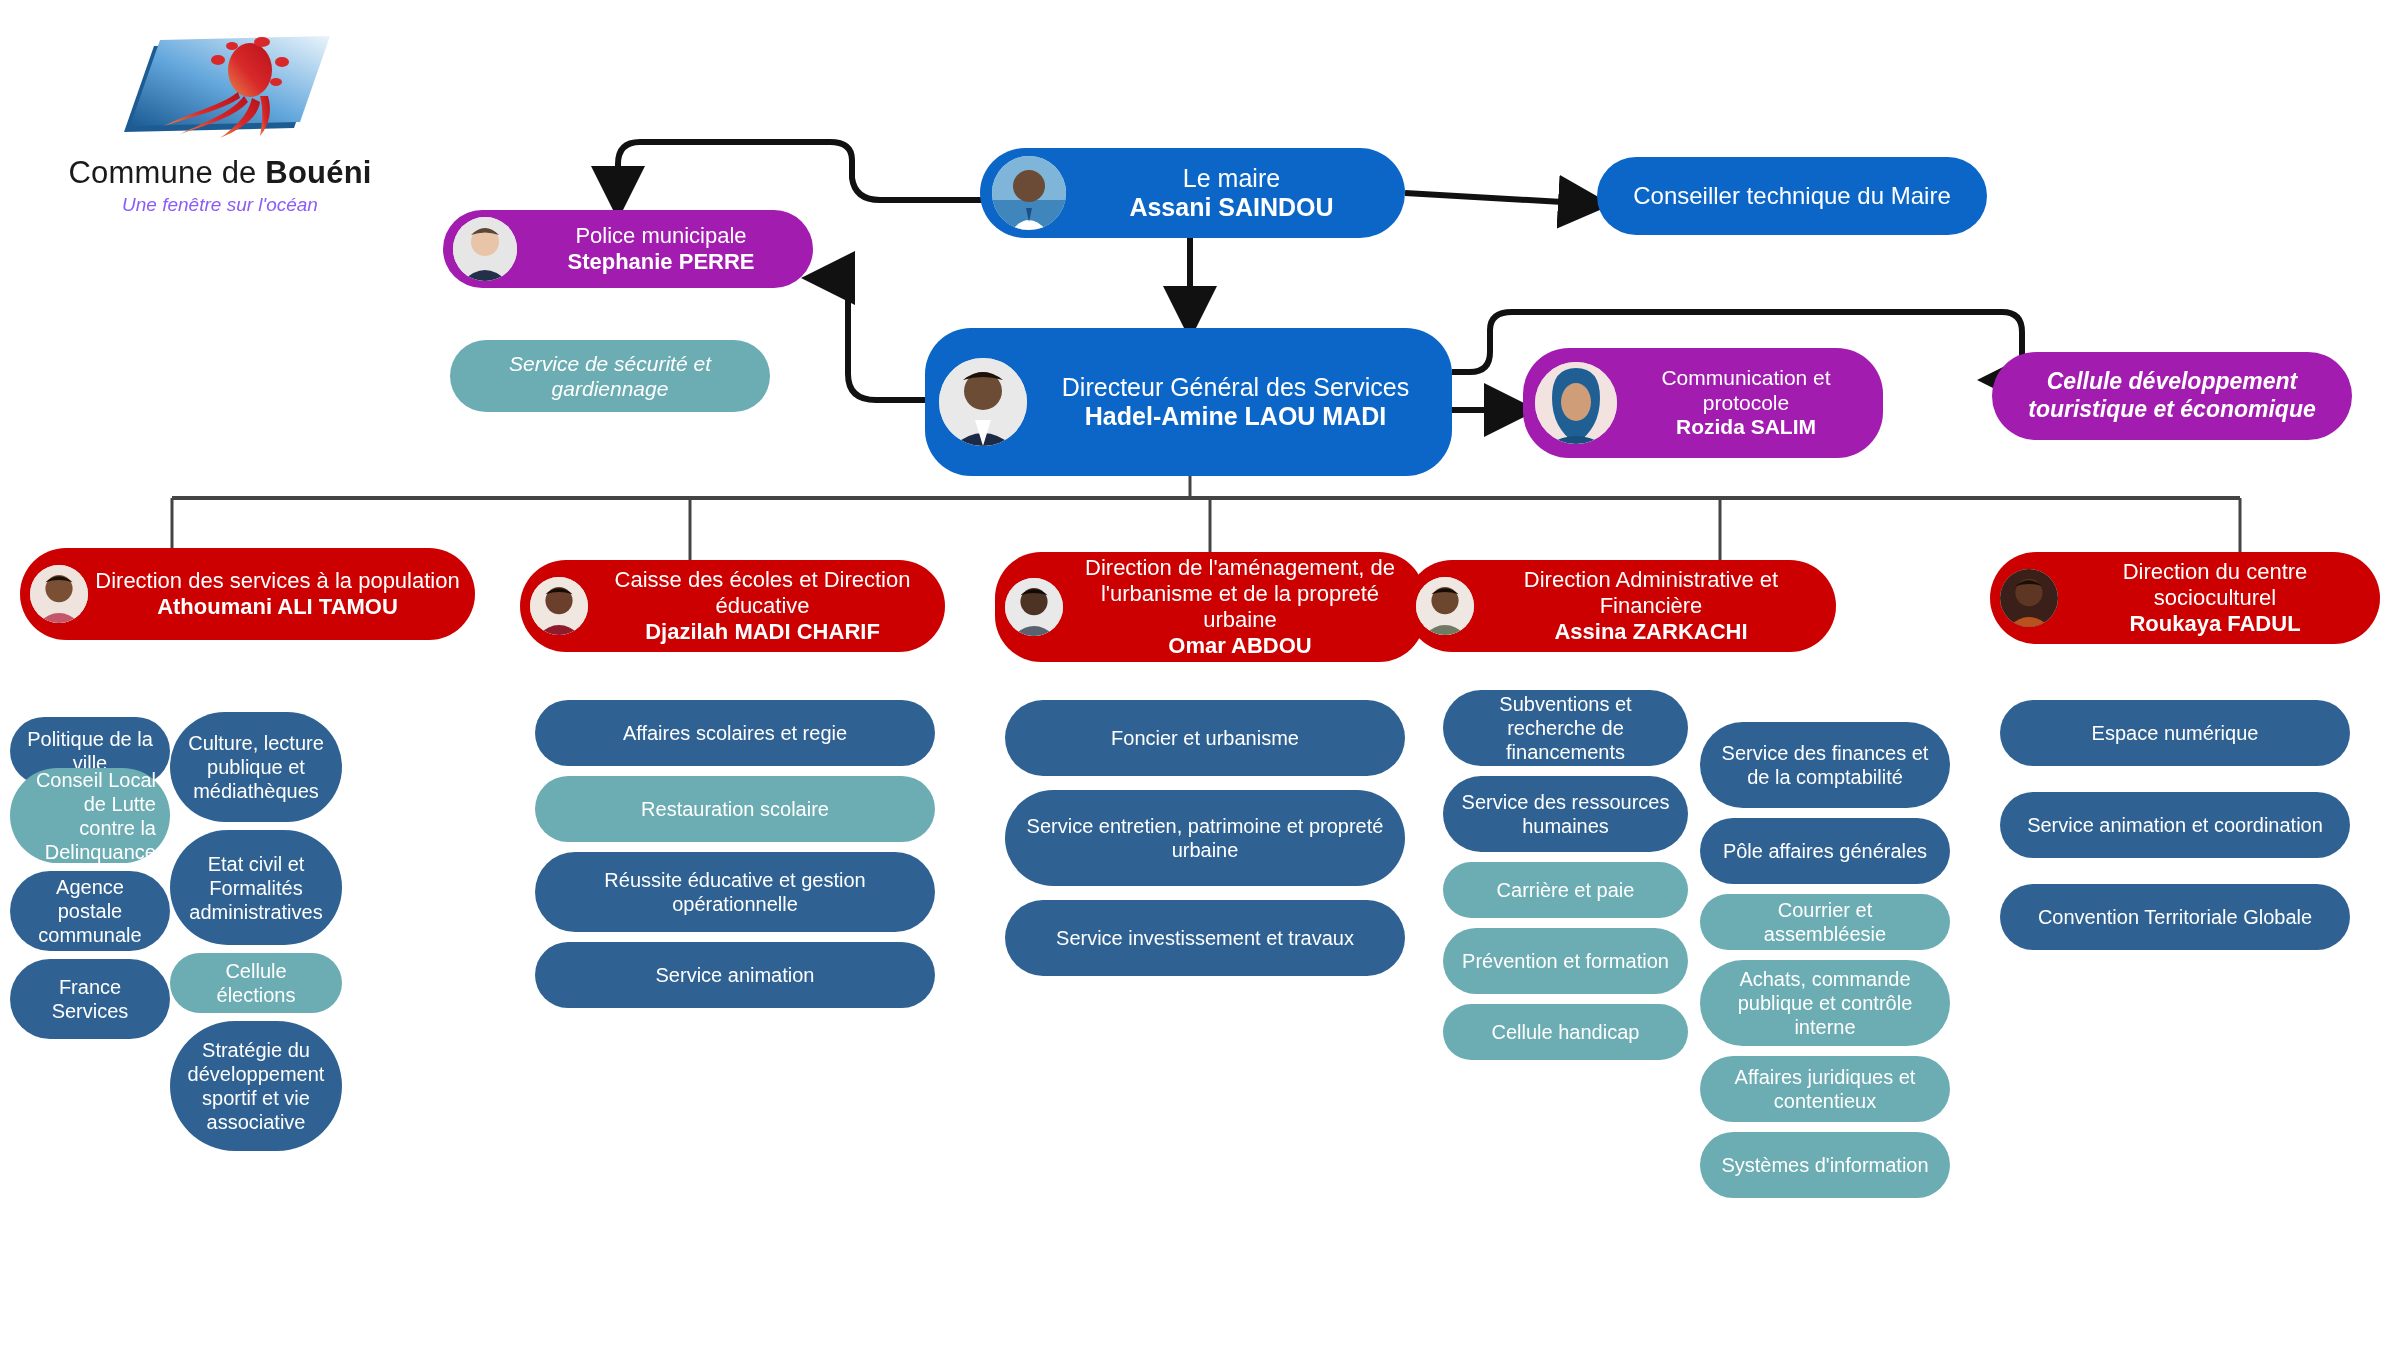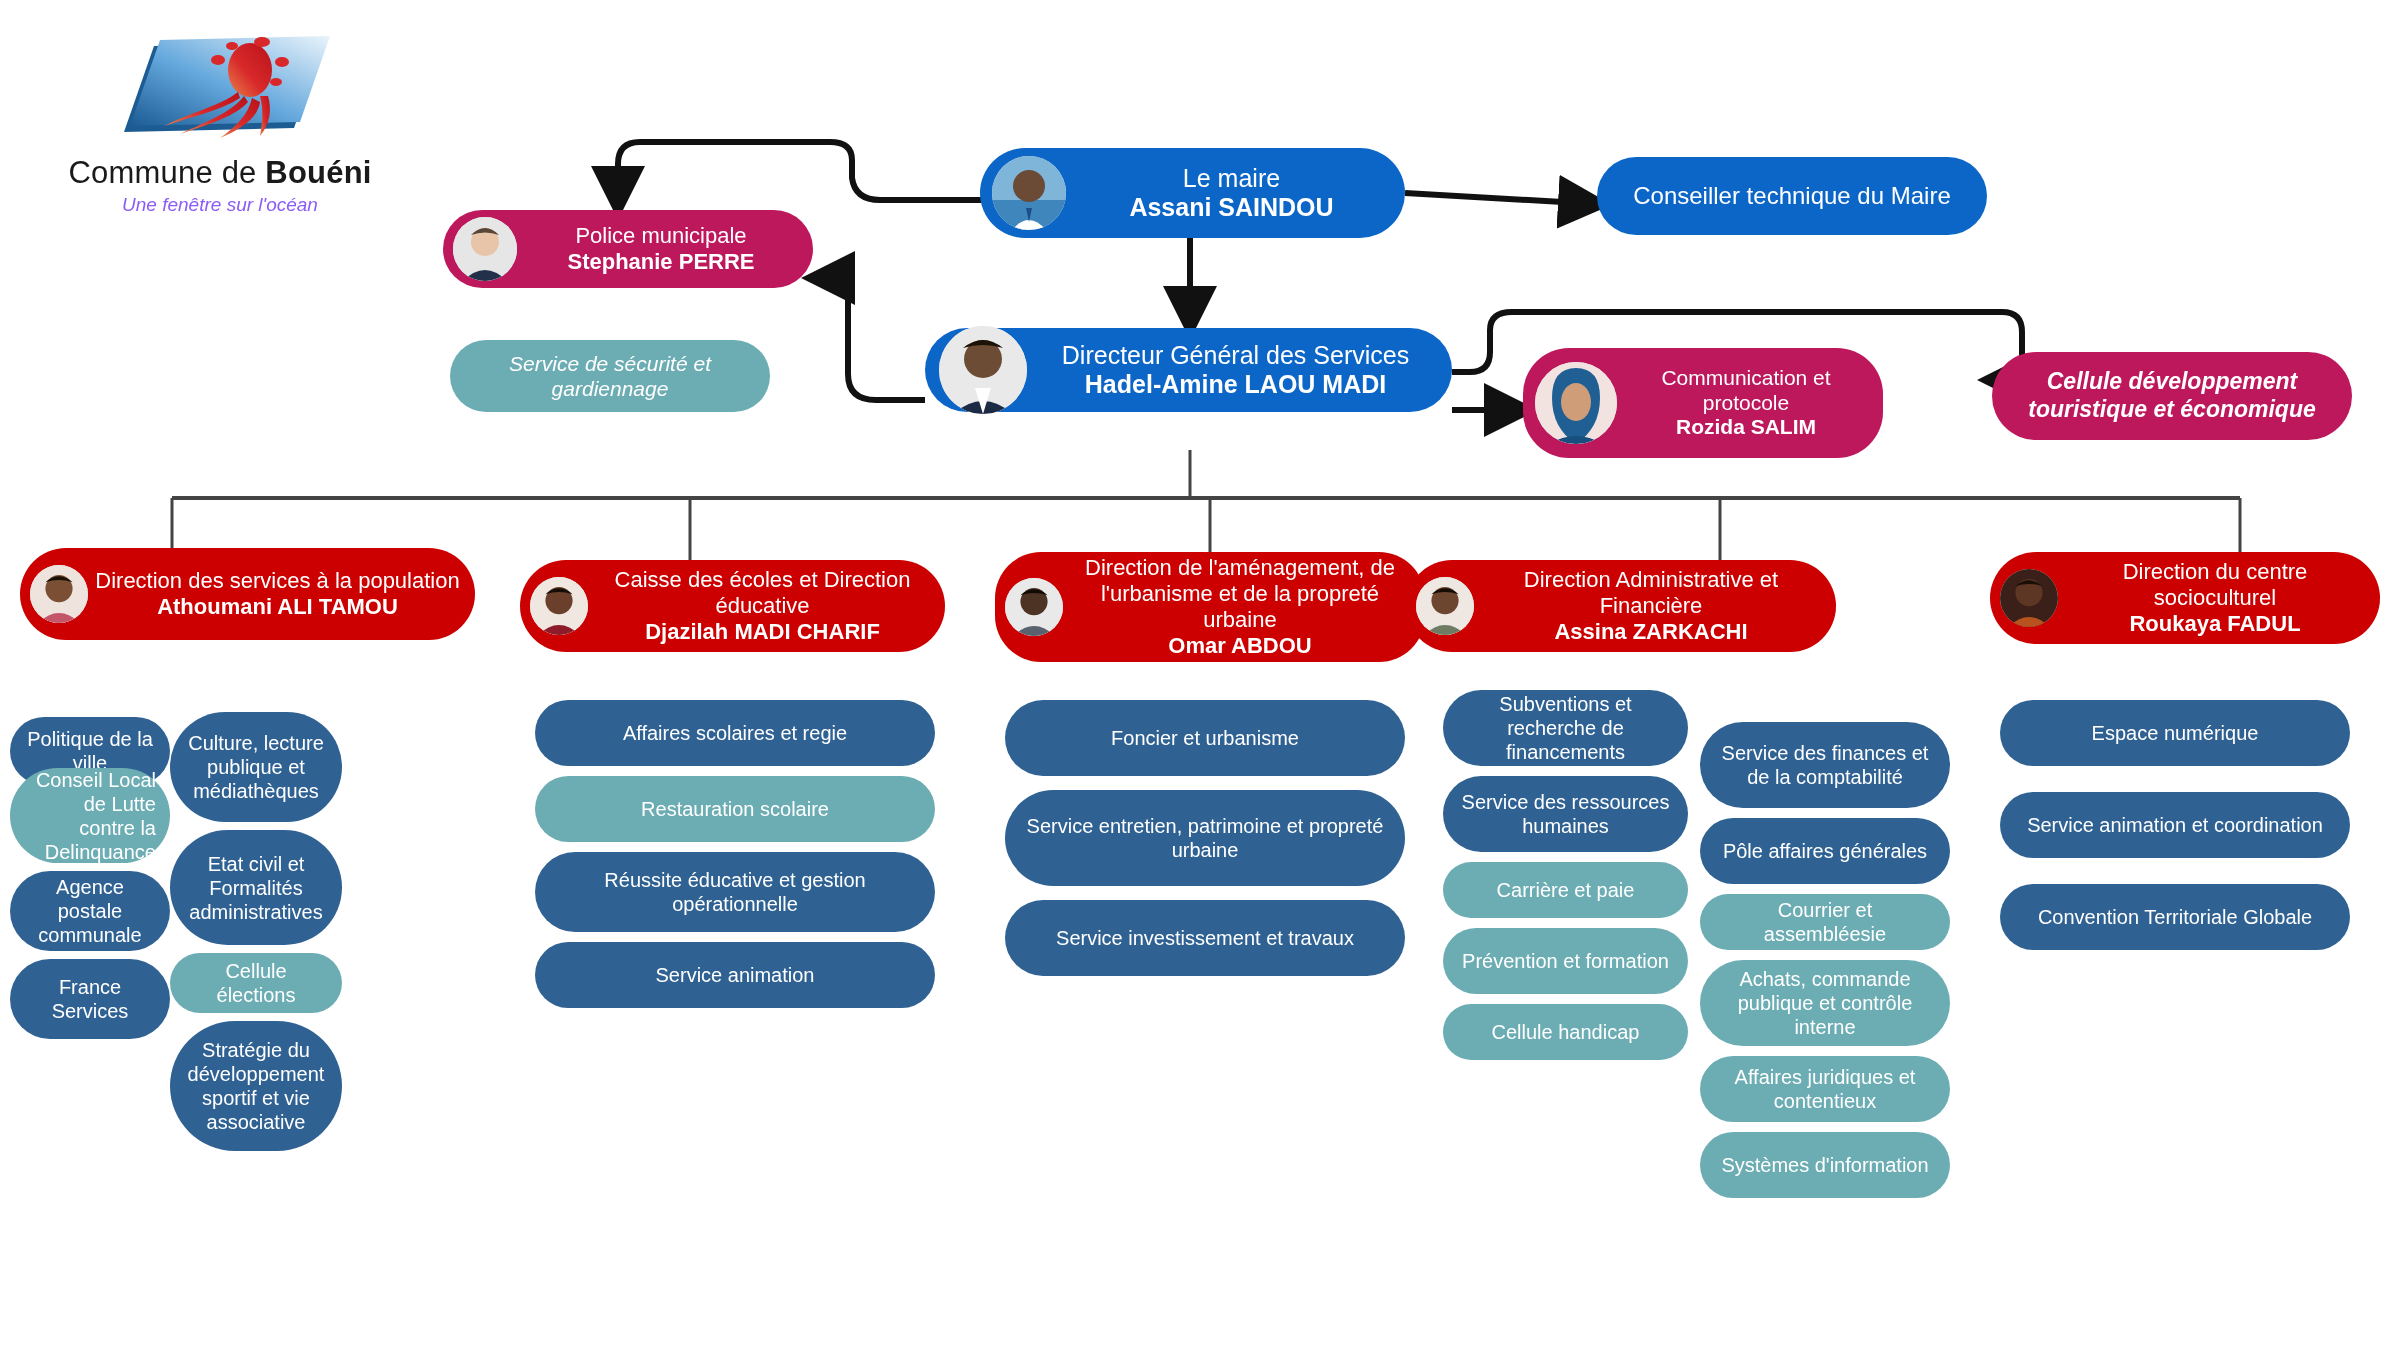--- a/index.html
+++ b/index.html
@@ -22,21 +22,21 @@
   .person .txt{flex:1 1 auto;text-align:center;padding:0 12px 0 4px;line-height:1.18;color:#fff;}
 
   .role{display:block;font-weight:400;}
   .pname{display:block;font-weight:700;}
 
   
   .plain{justify-content:center;text-align:center;color:#fff;line-height:1.2;padding:6px 14px;}
   .plain span{display:block;width:100%;}
 
   .c-bright{background:#0b66c8;}
-  .c-med{background:#be185d;}
+  .c-med{background:#a21caf;}
   .c-teal{background:#6cadb4;}
   .c-steel{background:#2f6293;}
   .c-red{background:#cc0000;}
 
   .ital{font-style:italic;font-weight:700;}
   .ital-light{font-style:italic;font-weight:400;}
 
   
   #logo{position:absolute;left:55px;top:30px;width:330px;height:200px;}
   #logo .mark{position:absolute;left:55px;top:0;width:220px;height:120px;}
@@ -149,21 +149,21 @@
     <div class="txt" style="font-size:22px;">
       <span class="role">Police municipale</span>
       <span class="pname">Stephanie PERRE</span>
     </div>
   </div>
 
   <div class="node plain rr c-teal ital-light" style="left:450px;top:340px;width:320px;height:72px;font-size:21px;">
     <span>Service de sécurité et gardiennage</span>
   </div>
 
-  <div class="node person rr c-bright" style="left:925px;top:328px;width:527px;height:84px;">
+  <div class="node person rr c-bright" style="left:925px;top:328px;width:527px;height:148px;">
     <div class="photo" style="width:88px;height:88px;margin-left:14px;">
       <svg width="88" height="88" viewBox="0 0 88 88">
         <rect width="88" height="88" fill="#e9e9e9"></rect>
         <circle cx="44" cy="33" r="19" fill="#6d4c35"></circle>
         <path d="M24 22 q20 -16 40 0 q-20 -6 -40 0Z" fill="#1d1208"></path>
         <path d="M14 88 q30 -26 60 0 Z" fill="#1c2a45"></path>
         <path d="M36 62 l8 26 l8 -26 Z" fill="#ffffff"></path>
       </svg>
     </div>
     <div class="txt" style="font-size:25px;">

